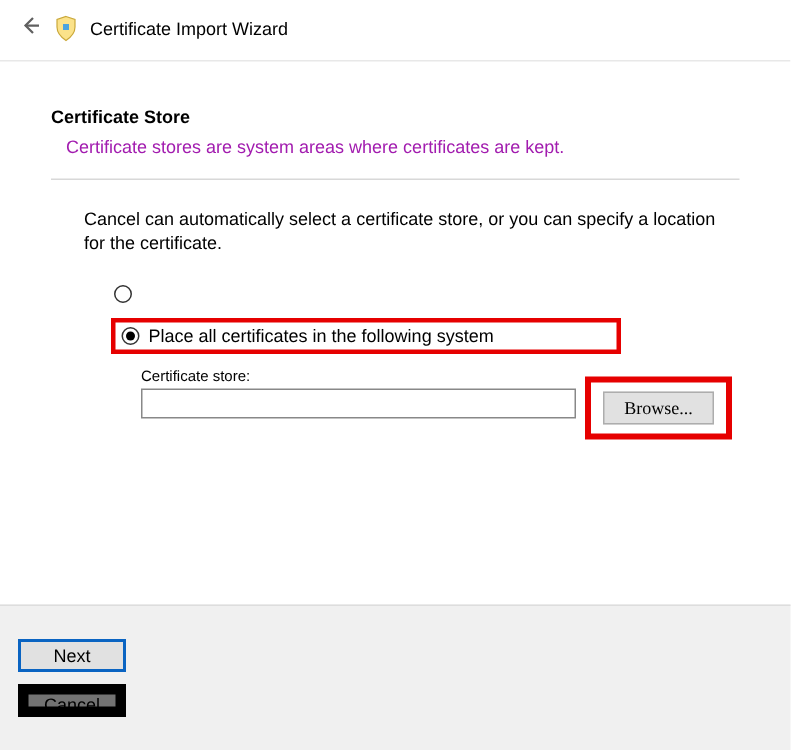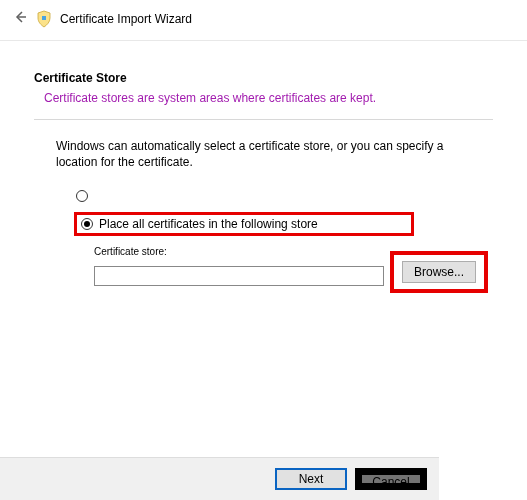--- a/index.html
+++ b/index.html
@@ -113,21 +113,22 @@
     margin-top: 10px;
     padding-left: 60px;
     position: relative;
   }
   .store-label {
     font-size: 10px;
     margin-bottom: 2px;
   }
   .store-row {
     display: flex;
-    align-items: center;
+    align-items: flex-start;
+    font-family: Liberation Serif, serif;
   }
   .store-input {
     width: 290px;
     height: 20px;
     border: 1px solid #888;
     background: #fff;
     box-sizing: border-box;
     padding: 0 4px;
     font-family: inherit;
     font-size: 12px;
@@ -145,28 +146,29 @@
     border: 1px solid #adadad;
     font-family: inherit;
     font-size: 12px;
     cursor: pointer;
     padding: 0;
   }
   .footer {
     position: absolute;
     left: 0;
     bottom: 0;
-    width: 439px;
+    width: 527px;
     box-sizing: border-box;
     border-top: 1px solid #ddd;
     background: #f0f0f0;
-    padding: 10px 12px;
+    padding: 22px 12px;
     display: flex;
     justify-content: flex-end;
     gap: 8px;
+    flex-direction: column;
   }
   .footer button {
     width: 72px;
     height: 22px;
     font-family: inherit;
     font-size: 12px;
     background: #737373;
     border: 7px solid #000000;
     cursor: pointer;
     padding: 0;
@@ -196,29 +198,29 @@
   </div>
   <div class="wizard-title">Certificate Import Wizard</div>
 </div>
 <hr class="hr-top">
 
 <div class="content">
   <div class="section-heading">Certificate Store</div>
   <div class="section-sub">Certificate stores are system areas where certificates are kept.</div>
   <hr class="hr-mid">
 
-  <div class="body-text">Windows can automatically select a certificate store, or you can specify a location for the certificate.</div>
+  <div class="body-text">Cancel can automatically select a certificate store, or you can specify a location for the certificate.</div>
 
   <div class="radio-group">
     <label class="radio-row first">
       <span class="radio"></span>
     </label>
     <label class="radio-row second">
       <span class="radio checked"></span>
-      <span>Place all certificates in the following store</span>
+      <span>Place all certificates in the following system</span>
     </label>
   </div>
 
   <div class="store-area">
     <div class="store-label">Certificate store:</div>
     <div class="store-row">
       <input class="store-input" type="text" value="" style="">
       <div class="browse-wrap">
         <button class="browse-btn">Browse...</button>
       </div>

